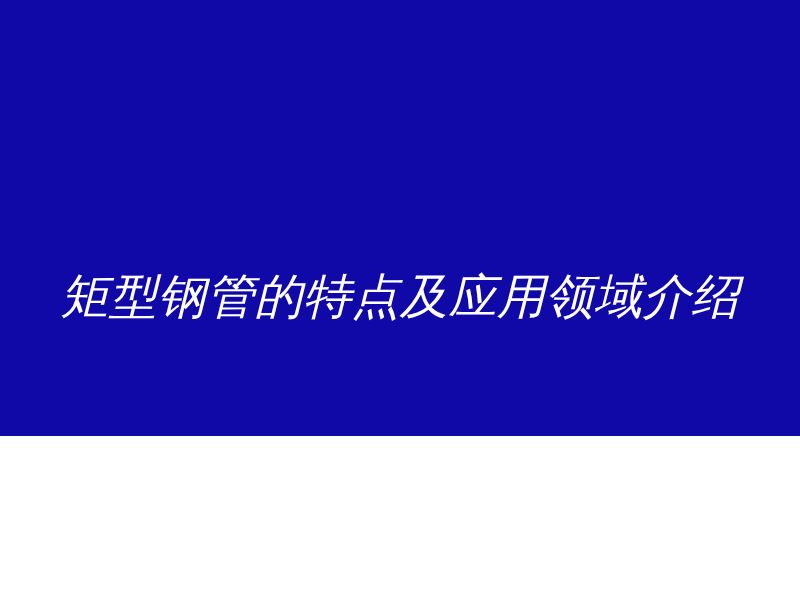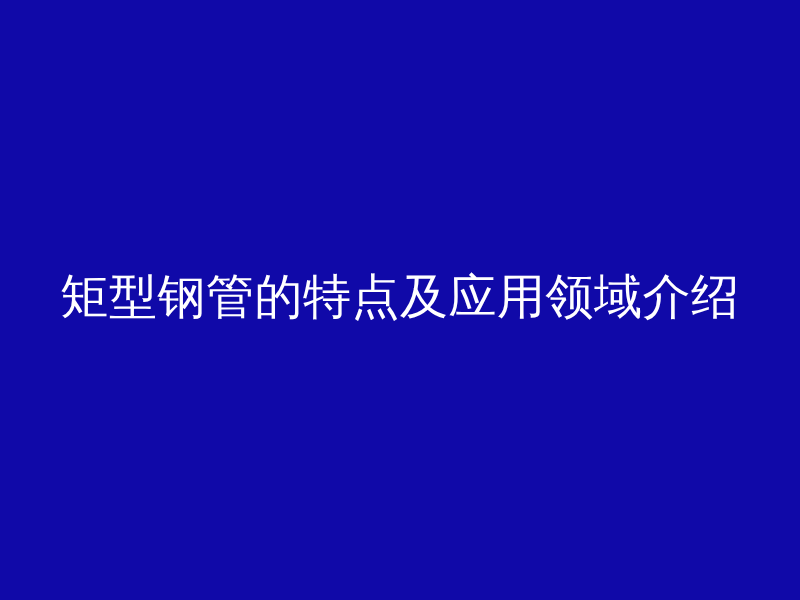--- a/index.html
+++ b/index.html
@@ -13,26 +13,27 @@
     height: 600px;
     overflow: hidden;
     font-family: "DejaVu Sans", "Liberation Sans", sans-serif;
   }
 
   
   .slide {
     position: relative;
     box-sizing: border-box;
     width: 800px;
-    height: 600px;
+    height: 436px;
     background: #1009a8;          
     display: flex;
     align-items: center;
     justify-content: center;
     user-select: none;
+    font-style: italic;
   }
 
   
   .title-block {
     position: absolute;
     left: 0;
     right: 0;
     top: 272px;                   
     height: 48px;                 
     display: flex;

